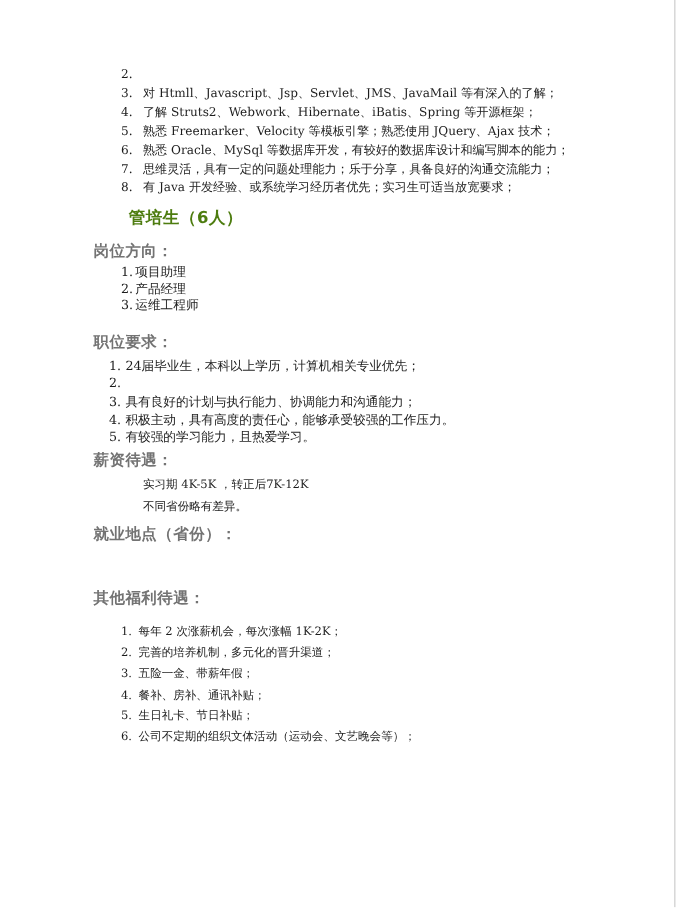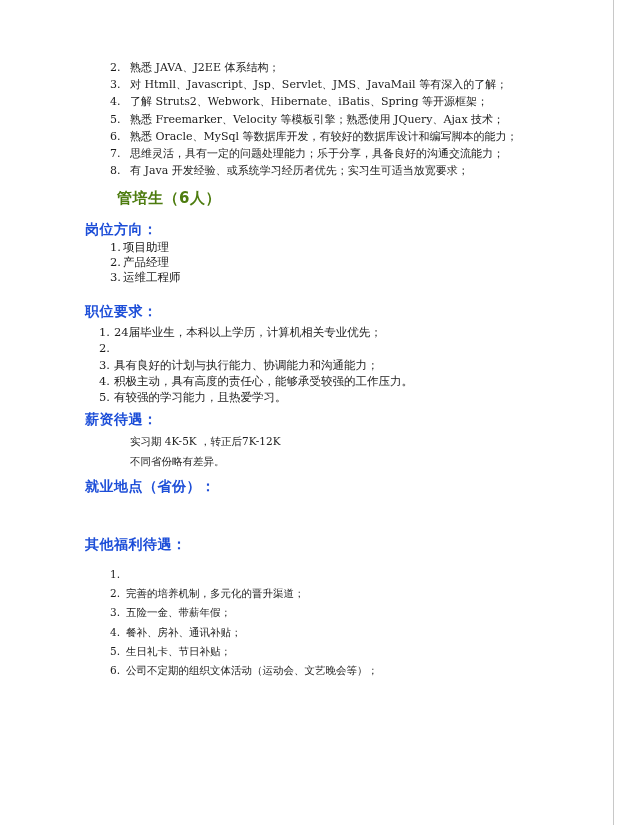--- a/index.html
+++ b/index.html
@@ -23,21 +23,21 @@
     width: 1px;
     height: 825px;
     background: #c8c8c8;
   }
   .abs { position: absolute; }
 
   
   .sec-heading {
     font-family: "DejaVu Sans", "Liberation Sans", sans-serif;
     font-weight: 700;
-    color: #1d4ed8;
+    color: #737373;
     font-size: 14px;
     line-height: 15px;
     white-space: nowrap;
     letter-spacing: 0.5px;
   }
   .job-title {
     font-family: "DejaVu Sans", "Liberation Sans", sans-serif;
     font-weight: 700;
     color: #4d7c0f;
     font-size: 15px;
@@ -88,21 +88,20 @@
   .benefitlist .num { width: 16px; }
 </style>
 </head>
 <body>
 
 <div class="page">
 
   <div class="abs toplist">
     <div class="row">
       <span class="num">2.</span>
-      <span class="txt">熟悉 JAVA、J2EE 体系结构；</span>
     </div>
     <div class="row">
       <span class="num">3.</span>
       <span class="txt">对 Htmll、Javascript、Jsp、Servlet、JMS、JavaMail 等有深入的了解；</span>
     </div>
     <div class="row">
       <span class="num">4.</span>
       <span class="txt">了解 Struts2、Webwork、Hibernate、iBatis、Spring 等开源框架；</span>
     </div>
     <div class="row">
@@ -167,20 +166,21 @@
   <div class="abs sec-heading" style="left:85px; top:412px;">薪资待遇：</div>
   <div class="abs salary-line" style="left:130px; top:435px;">实习期 4K-5K ，转正后7K-12K</div>
   <div class="abs salary-line" style="left:130px; top:455px;">不同省份略有差异。</div>
 
   <div class="abs sec-heading" style="left:85px; top:479px;">就业地点（省份）：</div>
 
   <div class="abs sec-heading" style="left:85px; top:537px;">其他福利待遇：</div>
   <div class="abs benefitlist">
     <div class="row">
       <span class="num">1.</span>
+      <span class="txt">每年 2 次涨薪机会，每次涨幅 1K-2K；</span>
     </div>
     <div class="row">
       <span class="num">2.</span>
       <span class="txt">完善的培养机制，多元化的晋升渠道；</span>
     </div>
     <div class="row">
       <span class="num">3.</span>
       <span class="txt">五险一金、带薪年假；</span>
     </div>
     <div class="row">

